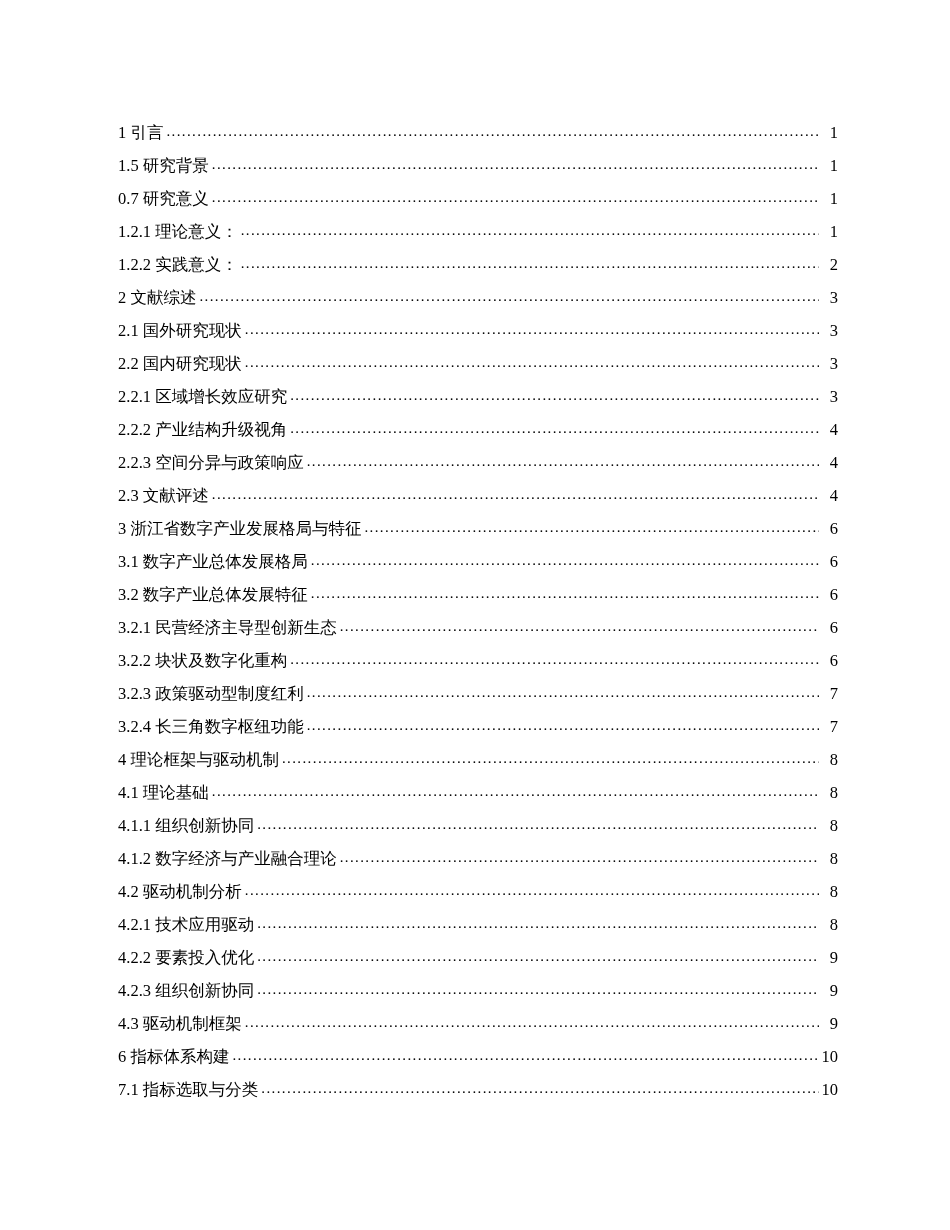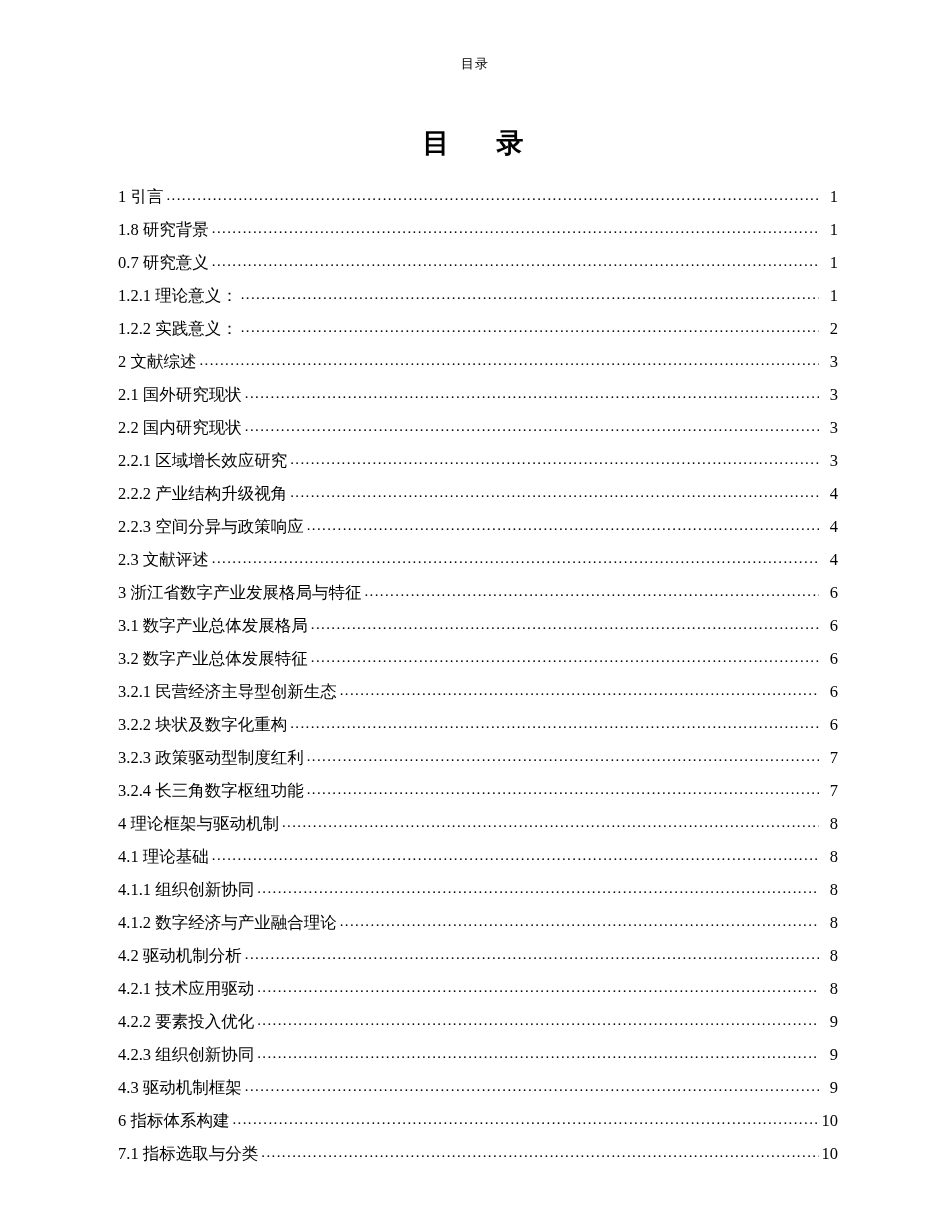--- a/index.html
+++ b/index.html
@@ -74,32 +74,30 @@
     padding-left: 3px;
     text-align: right;
     min-width: 16px;
   }
 </style>
 </head>
 <body>
 
 <div class="page">
 
-  <div class="header-running">目录</div>
 
   <div class="content">
-    <div class="toc-title">目　录</div>
     <ul class="toc-list">
         <li class="toc-entry">
           <span class="toc-text">1  引言</span>
           <span class="toc-dots">........................................................................................................................................................................................................</span>
           <span class="toc-page">1</span>
         </li>
         <li class="toc-entry">
-          <span class="toc-text">1.8  研究背景</span>
+          <span class="toc-text">1.5  研究背景</span>
           <span class="toc-dots">........................................................................................................................................................................................................</span>
           <span class="toc-page">1</span>
         </li>
         <li class="toc-entry">
           <span class="toc-text">0.7  研究意义</span>
           <span class="toc-dots">........................................................................................................................................................................................................</span>
           <span class="toc-page">1</span>
         </li>
         <li class="toc-entry">
           <span class="toc-text">1.2.1 理论意义：</span>

